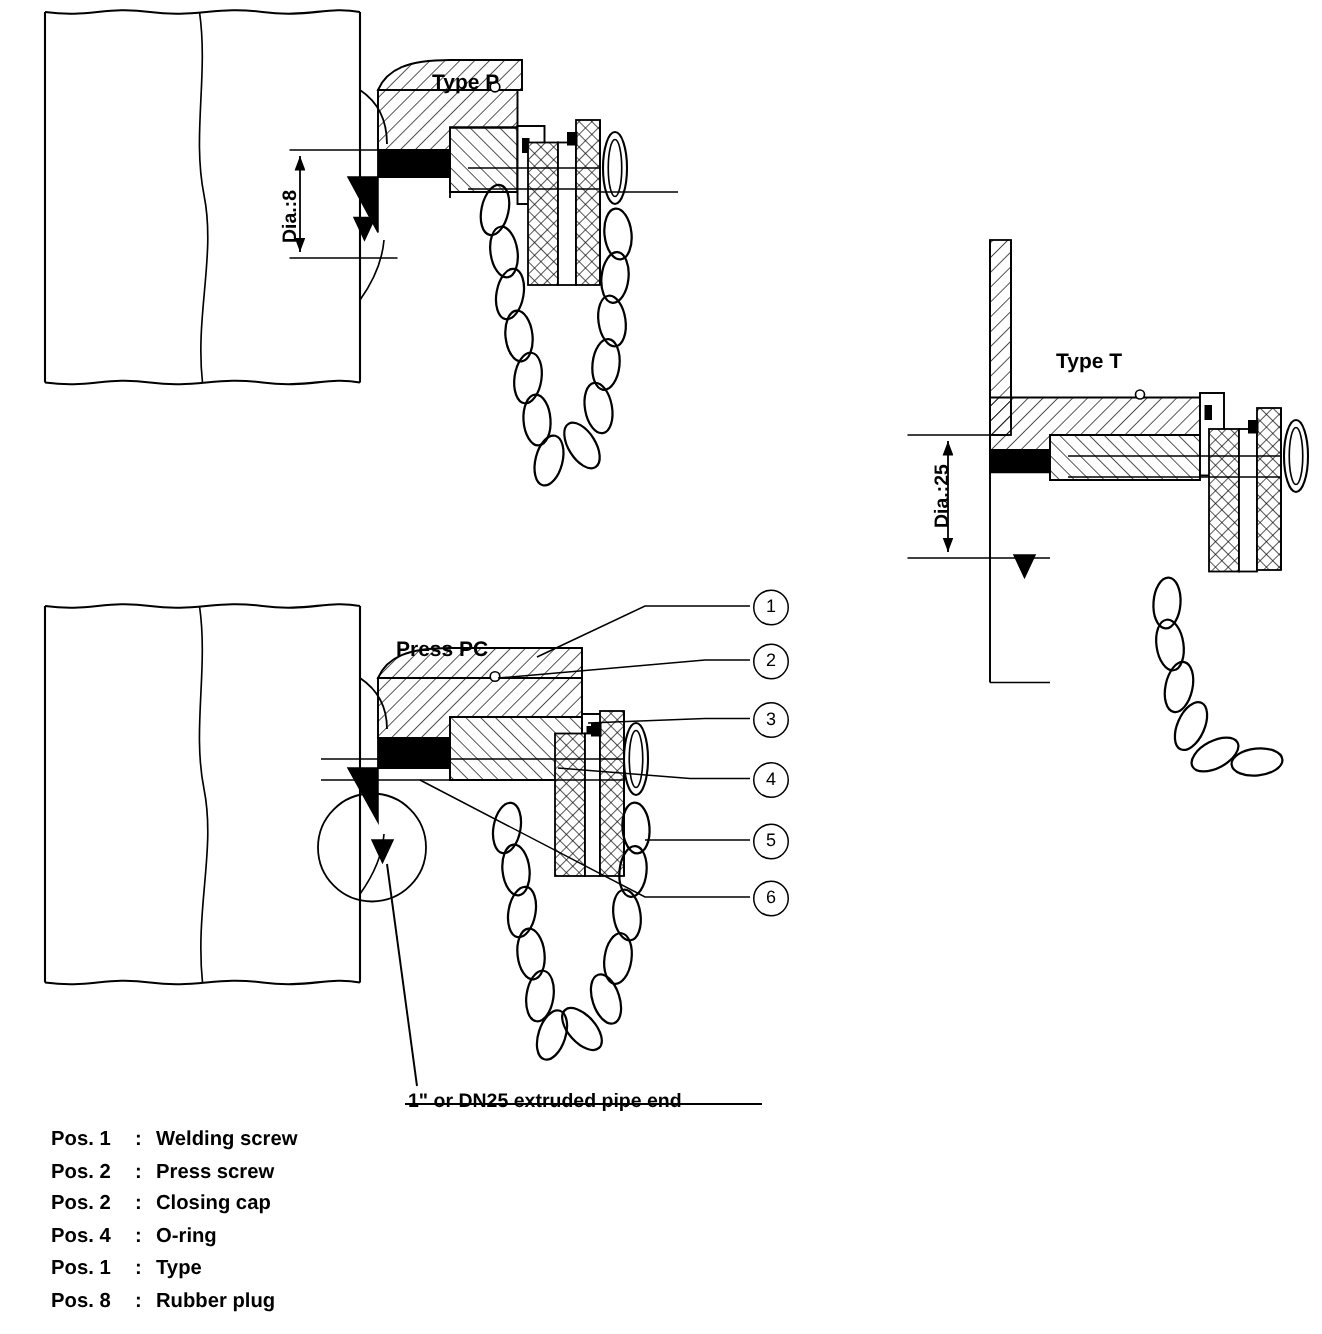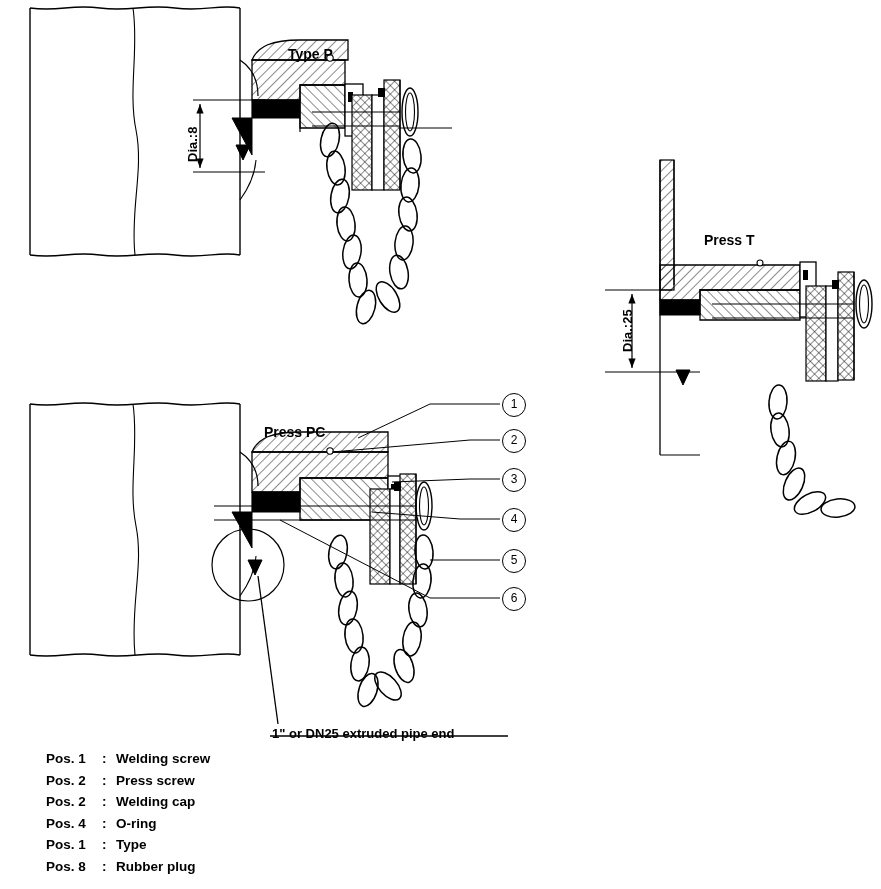--- a/index.html
+++ b/index.html
@@ -56,21 +56,20 @@
     display: flex;
     align-items: baseline;
     font-size: 13.5px;
     font-weight: bold;
     line-height: 21.5px;
     height: 21.5px;
   }
   .legend-pos {
     width: 56px;
     display: inline-block;
-    margin-left: 12px;
   }
   .legend-colon {
     width: 14px;
     display: inline-block;
   }
   .legend-text {
     display: inline-block;
   }
   .callout-num {
     position: absolute;
@@ -300,21 +299,21 @@
         <path d="M258,576 L278,724"></path>
         <path d="M270,736 L508,736"></path>
       </g>
     </g>
   </svg>
 
   <div class="lbl lbl-type" style="left:272px; top:46px;margin-left:16px;">Type P</div>
 
   <div class="lbl lbl-type" style="left:264px; top:424px;">Press PC</div>
 
-  <div class="lbl lbl-type" style="left:704px; top:232px;">Press T</div>
+  <div class="lbl lbl-type" style="left:704px; top:232px;">Type T</div>
 
   <div class="lbl lbl-dia" style="left:185px; top:162px;">Dia.:8</div>
 
   <div class="lbl lbl-dia" style="left:620px; top:352px;">Dia.:25</div>
 
   <div class="lbl lbl-note" style="left:272px; top:726px;">1" or DN25 extruded pipe end</div>
 
   <div class="callout-num" style="left:502px; top:393px;">1</div>
   <div class="callout-num" style="left:502px; top:429px;">2</div>
   <div class="callout-num" style="left:502px; top:468px;">3</div>
@@ -329,21 +328,21 @@
       <span class="legend-text">Welding screw</span>
     </div>
     <div class="legend-row">
       <span class="legend-pos">Pos. 2</span>
       <span class="legend-colon">:</span>
       <span class="legend-text">Press screw</span>
     </div>
     <div class="legend-row">
       <span class="legend-pos">Pos. 2</span>
       <span class="legend-colon">:</span>
-      <span class="legend-text">Welding cap</span>
+      <span class="legend-text">Closing cap</span>
     </div>
     <div class="legend-row">
       <span class="legend-pos">Pos. 4</span>
       <span class="legend-colon">:</span>
       <span class="legend-text">O-ring</span>
     </div>
     <div class="legend-row">
       <span class="legend-pos">Pos. 1</span>
       <span class="legend-colon">:</span>
       <span class="legend-text">Type</span>

